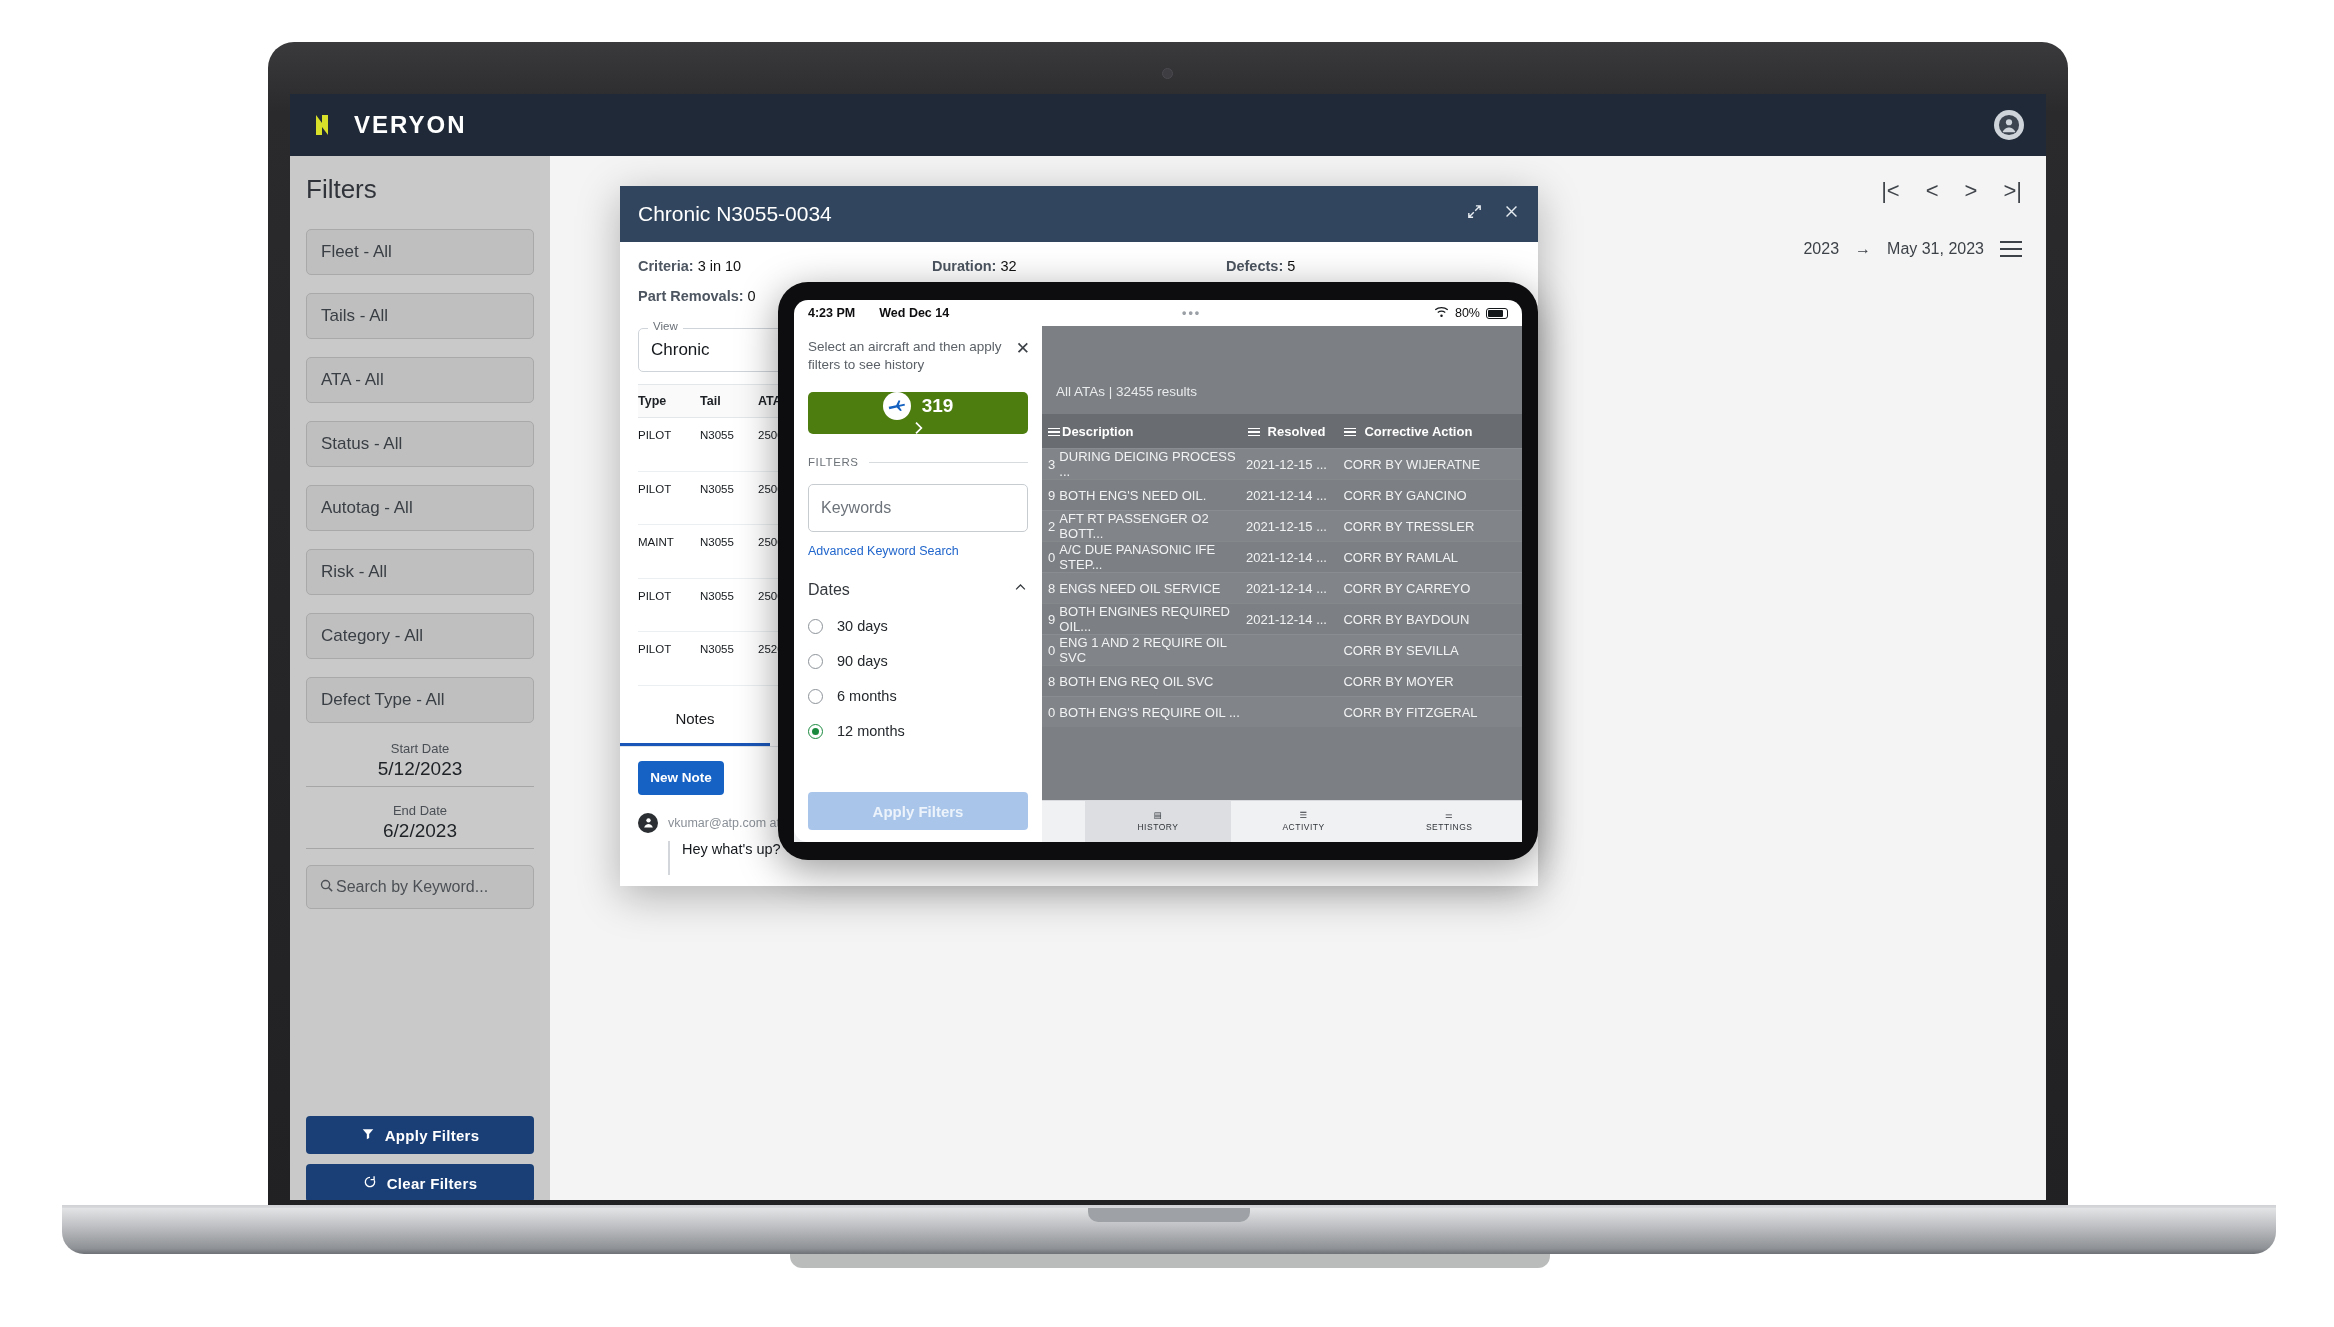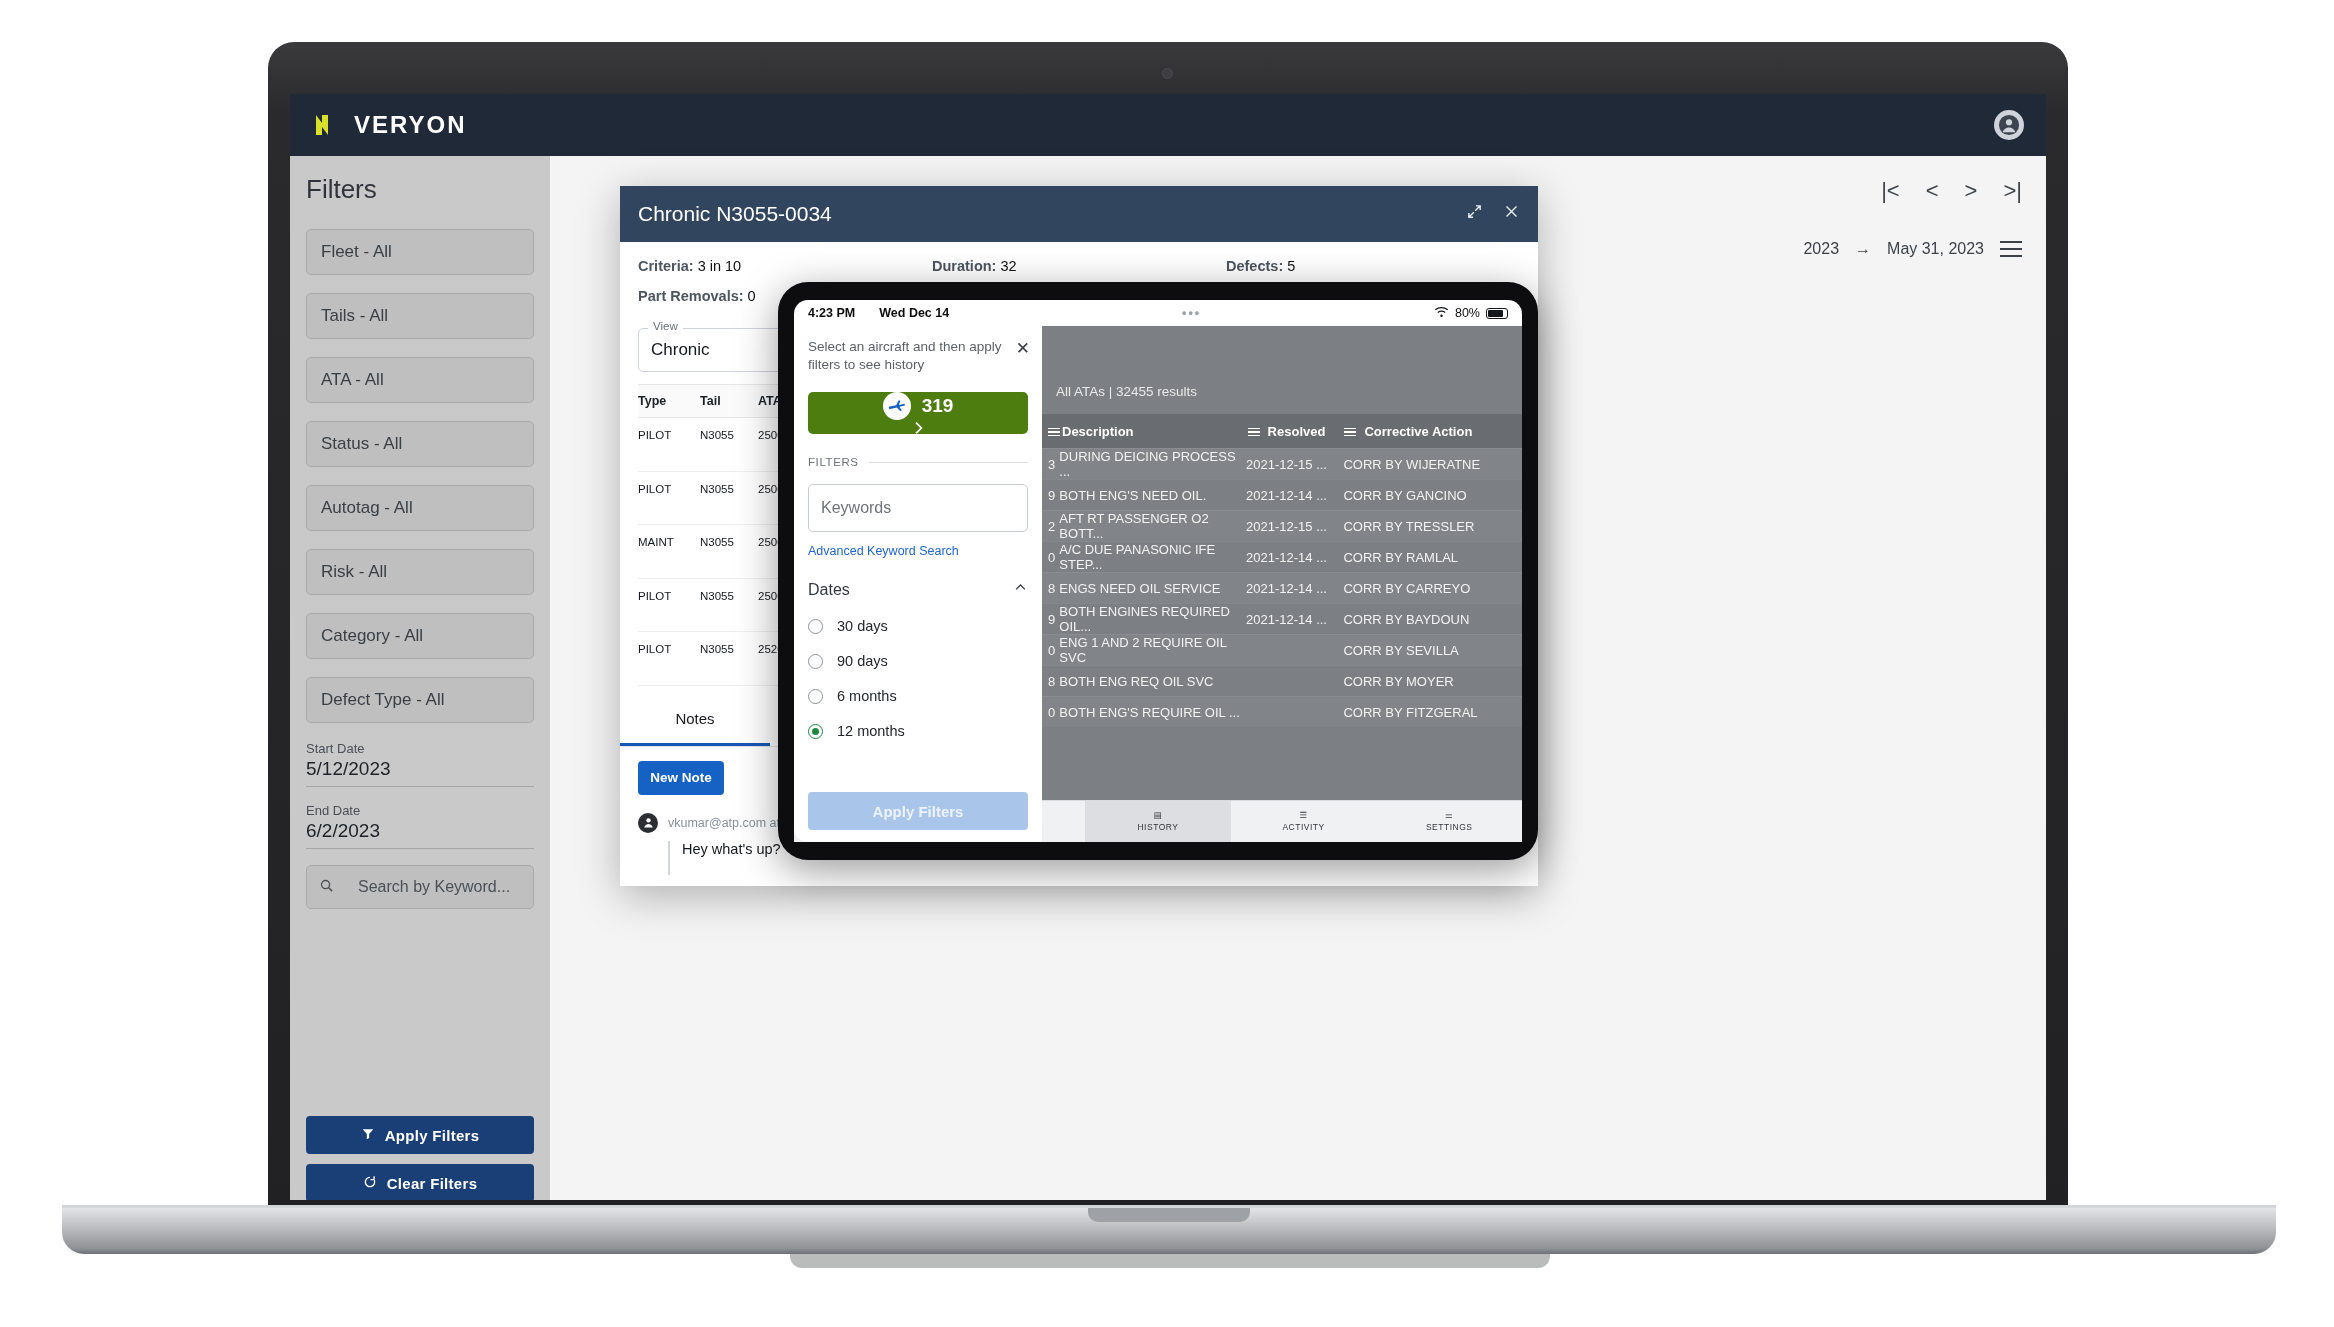--- a/index.html
+++ b/index.html
@@ -58,27 +58,27 @@
   .filters-panel {
     position:absolute; left:0; top:62px; width:260px; height:1044px;
     background:#c9c9c9; padding:18px 16px 0 16px;
   }
   .filters-title { font-size:26px; color:#30343a; margin-bottom:24px; }
   .filter-chip {
     height:46px; background:#bfbfbf; border:1px solid #a9a9a9; border-radius:5px;
     display:flex; align-items:center; padding:0 14px; margin-bottom:18px;
     font-size:17px; color:#3a3f45;
   }
-  .date-field { margin-bottom:16px; }
+  .date-field { margin-bottom:16px;text-align:center; }
   .date-label { font-size:13px; color:#4a4f55; margin-bottom:2px; }
   .date-value { font-size:19px; color:#1e2226; }
   .date-rule { height:1px; background:#a6a6a6; margin-top:6px; }
   .search-chip {
     height:44px; background:#bfbfbf; border:1px solid #a9a9a9; border-radius:5px;
-    display:flex; align-items:center; gap:24px; padding:0 12px; margin-top:4px;
+    display:flex; align-items:center; gap:2px; padding:0 12px; margin-top:4px;
     font-size:16px; color:#4c5055;
   }
   .btn-primary-wide {
     position:absolute; left:16px; width:228px; height:38px; border-radius:4px;
     background:#1a3f77; color:#fff; font-size:15px; font-weight:700;
     display:flex; align-items:center; justify-content:center; gap:10px;
     letter-spacing:.3px;
   }
   .btn-apply { top:960px; }
   .btn-clear { top:1008px; }

